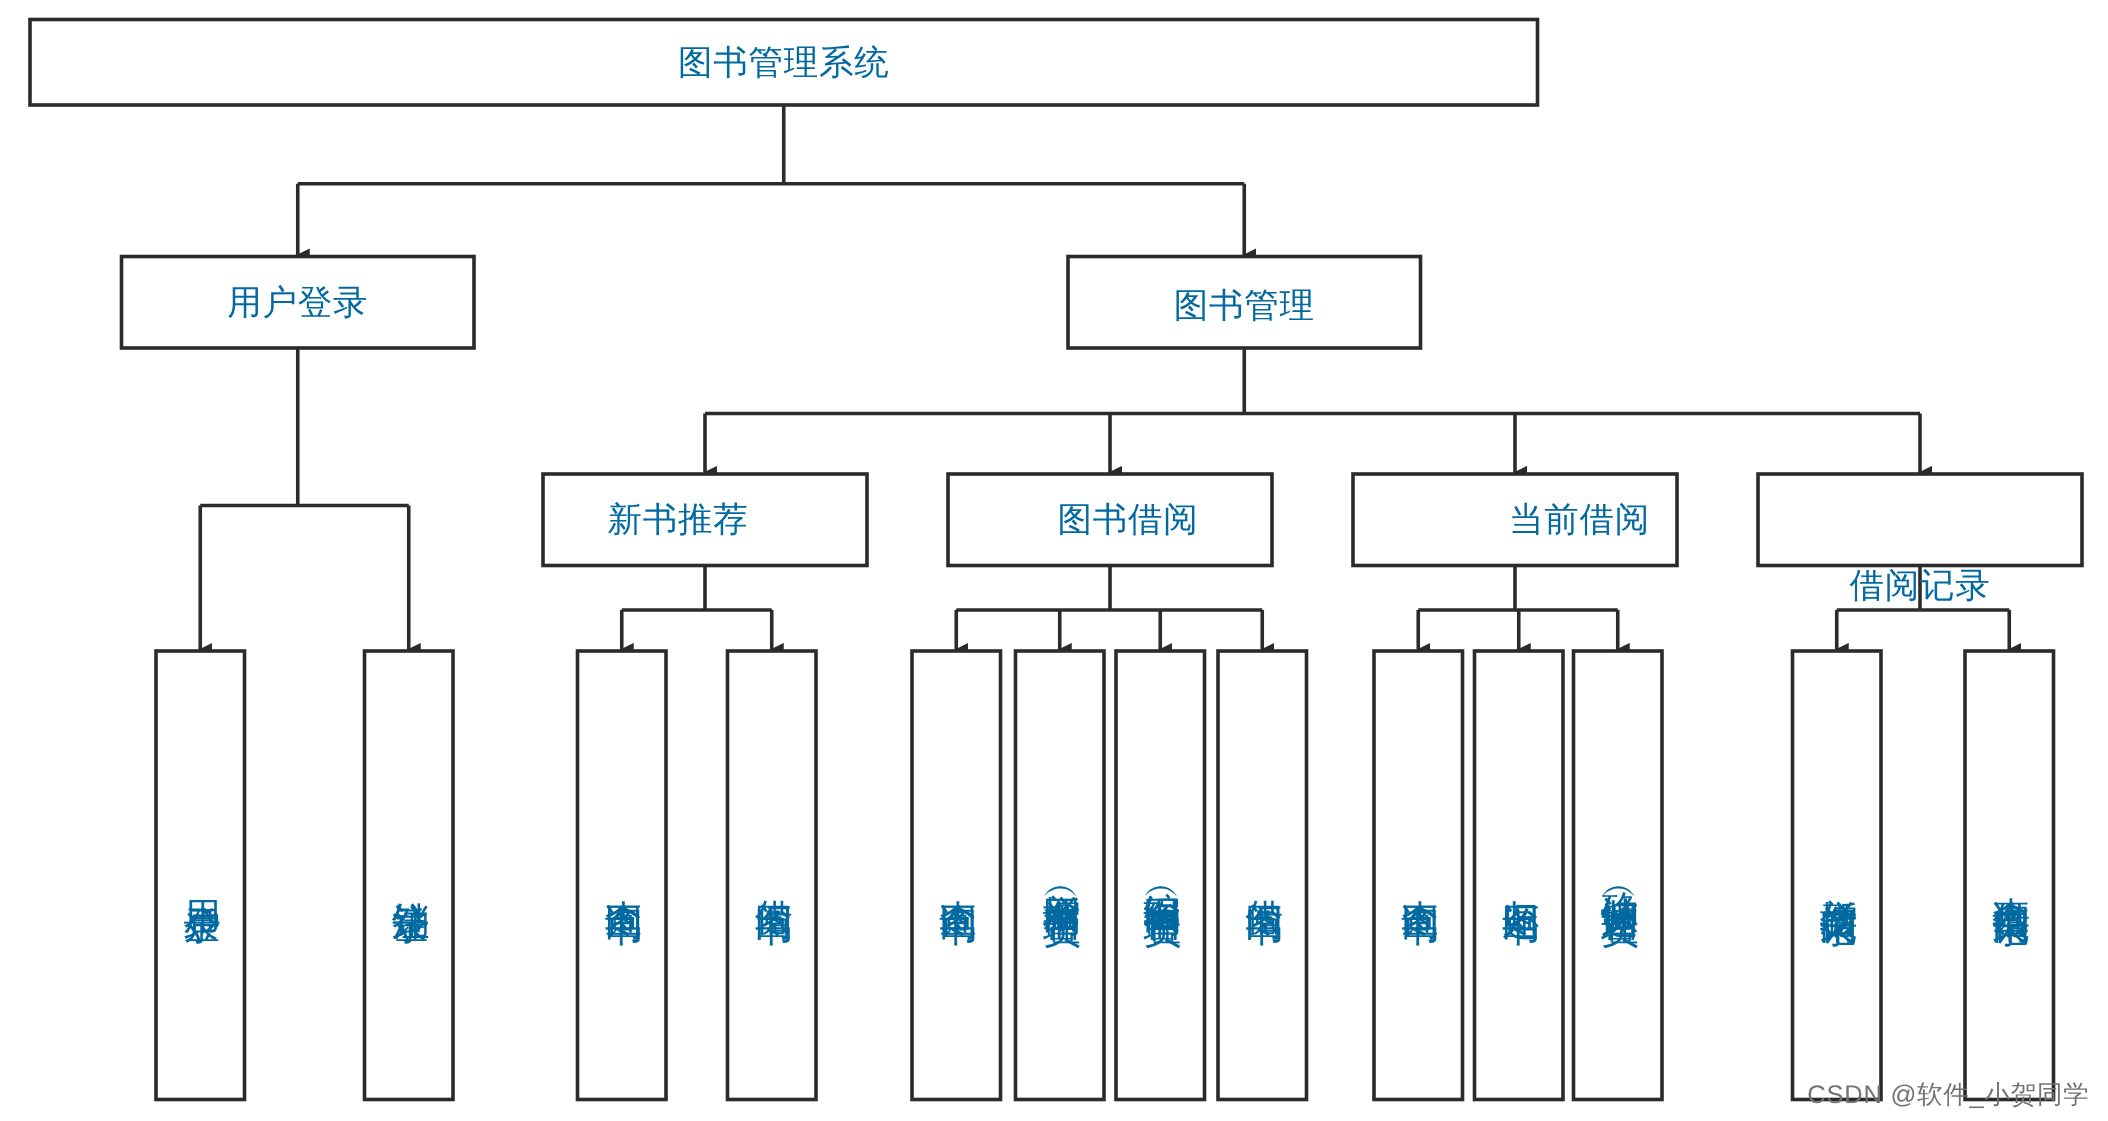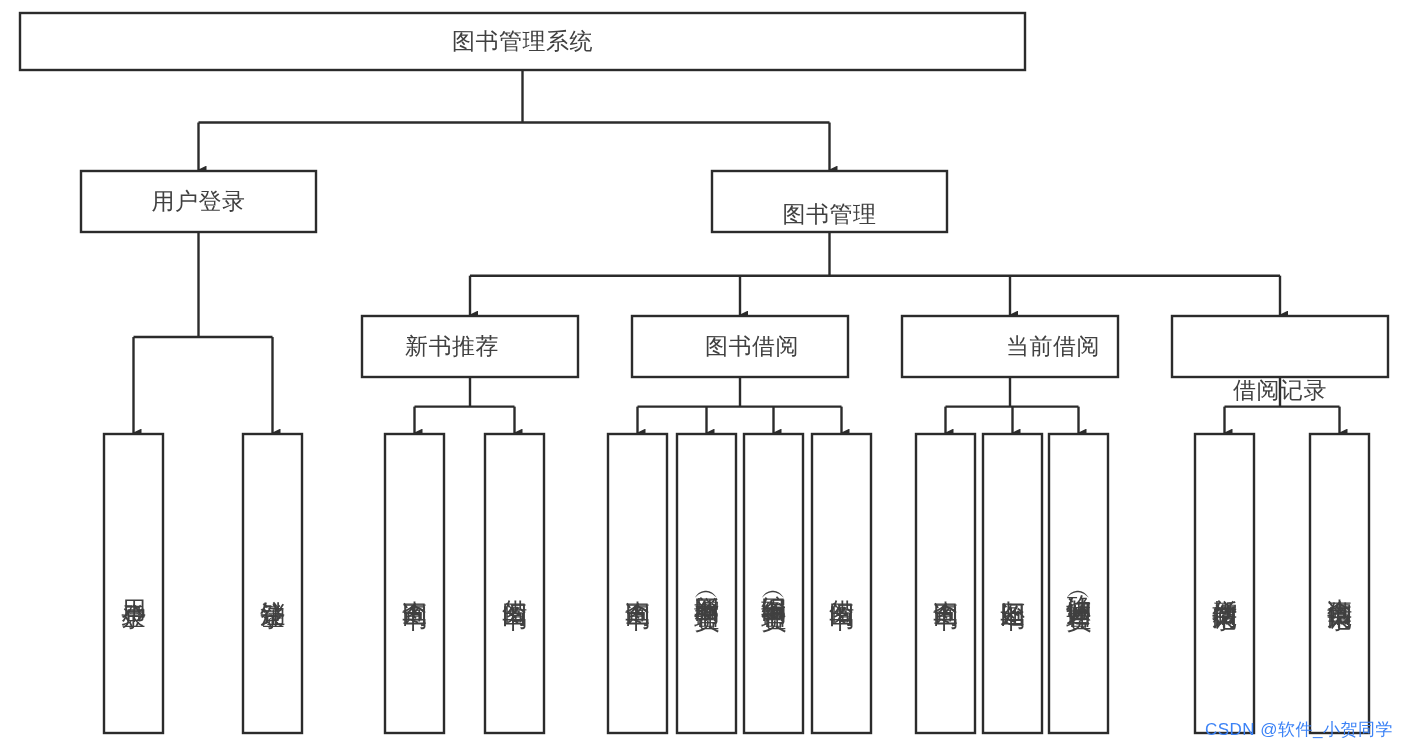--- a/index.html
+++ b/index.html
@@ -35,21 +35,21 @@
     stroke: #2b2b2b;
     stroke-width: 2.4;
     fill: none;
     stroke-linecap: butt;
   }
   .node-label {
     position: absolute;
     display: flex;
     align-items: center;
     justify-content: center;
-    color: #404040;
+    color: #0369a1;
     text-align: center;
     pointer-events: none;
     box-sizing: border-box;
   }
   .node-label.horizontal {
     font-size: 23px;
     letter-spacing: 0.5px;
     line-height: 1.1;
   }
   .node-label.vertical {
@@ -59,21 +59,21 @@
     line-height: 1.18;
     letter-spacing: 2px;
     align-items: center;
     justify-content: center;
   }
   #watermark {
     position: absolute;
     right: 12px;
     bottom: 6px;
     font-size: 17px;
-    color: #3b82f6;
+    color: #737373;
     letter-spacing: 0.5px;
     white-space: nowrap;
   }
 </style>
 </head>
 <body>
 
 <div id="diagram-root">
 
   <svg id="diagram-svg" viewBox="0 0 1405 747" preserveAspectRatio="none">
@@ -137,21 +137,21 @@
         <rect x="983" y="434" width="59" height="299" class="node-rect"></rect>
         <rect x="1049" y="434" width="59" height="299" class="node-rect"></rect>
         <rect x="1195" y="434" width="59" height="299" class="node-rect"></rect>
         <rect x="1310" y="434" width="59" height="299" class="node-rect"></rect>
       </g>
   </svg>
 
   <div id="label-layer">
       <div class="node-label horizontal" style="left: 20px; top: 13px; width: 1005px; height: 57px;">图书管理系统</div>
       <div class="node-label horizontal" style="left: 81px; top: 171px; width: 235px; height: 61px;">用户登录</div>
-      <div class="node-label horizontal" style="left: 712px; top: 184px; width: 235px; height: 61px; border-radius: 24px;">图书管理</div>
+      <div class="node-label horizontal" style="left: 712px; top: 173px; width: 235px; height: 61px; border-radius: 24px;">图书管理</div>
       <div class="node-label horizontal" style="left: 362px; top: 316px; width: 180px; height: 61px;">新书推荐</div>
       <div class="node-label horizontal" style="left: 632px; top: 316px; width: 216px; height: 61px; padding-left: 24px;">图书借阅</div>
       <div class="node-label horizontal" style="left: 902px; top: 316px; width: 216px; height: 61px; margin-left: 43px;">当前借阅</div>
       <div class="node-label horizontal" style="left: 1172px; top: 316px; width: 216px; height: 61px; margin-top: 44px;">借阅记录</div>
       <div class="node-label vertical" style="left: 104px; top: 434px; width: 59px; height: 299px;">用户登录</div>
       <div class="node-label vertical" style="left: 243px; top: 434px; width: 59px; height: 299px;">注销登录</div>
       <div class="node-label vertical" style="left: 385px; top: 434px; width: 59px; height: 299px;">查询图书</div>
       <div class="node-label vertical" style="left: 485px; top: 434px; width: 59px; height: 299px;">借阅图书</div>
       <div class="node-label vertical" style="left: 608px; top: 434px; width: 59px; height: 299px;">查询图书</div>
       <div class="node-label vertical" style="left: 677px; top: 434px; width: 59px; height: 299px;">新增图书（管理员）</div>

